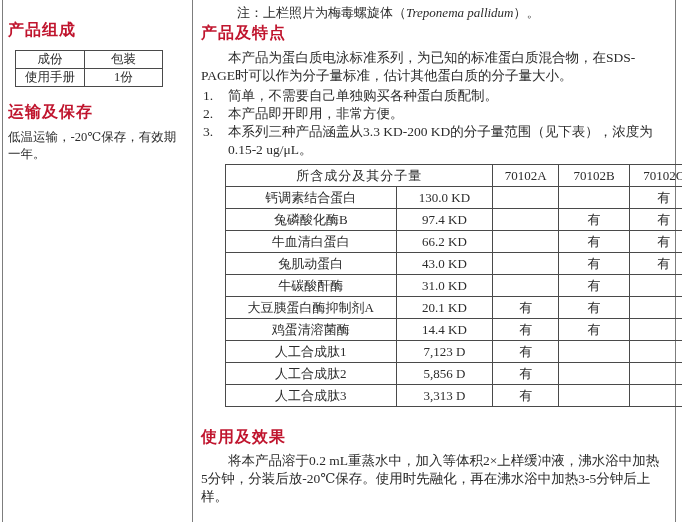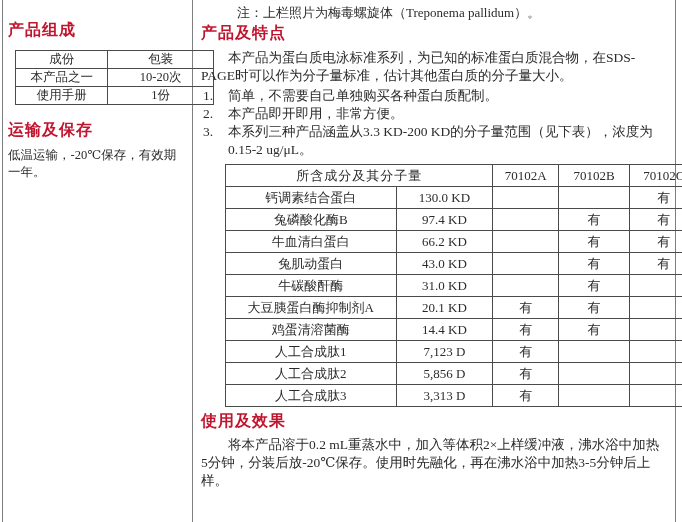--- a/index.html
+++ b/index.html
@@ -27,21 +27,21 @@
   }
 
   
   .left-col {
     position: absolute; left: 3px; top: 12px; width: 189px; height: 522px;
     padding: 8px 6px 0 5px;
   }
   .comp-table {
     border-collapse: collapse;
     margin: 10px 0 0 7px;
-    width: 199px;
+    width: 148px;
     font-size: 12.5px;
   }
   .comp-table td {
     border: 1px solid #4a4a4a;
     text-align: center;
     height: 18px;
     padding: 0 2px;
   }
   .comp-table col.c1 { width: 77px; }
   .comp-table col.c2 { width: 88px; }
@@ -55,21 +55,21 @@
   
   .right-col {
     position: absolute; left: 193px; top: 0; width: 482px; height: 522px;
     padding: 0 12px 0 8px;
   }
   .note-line {
     margin: 4px 0 0 36px;
     font-size: 13px;
     line-height: 17px;
   }
-  .note-line .latin { }
+  .note-line .latin { font-style: italic; }
   .right-col .sec-head { margin-top: 2px; }
   .para {
     margin-top: 6px;
     font-size: 13.5px;
     line-height: 18px;
     text-indent: 2em;
   }
   .feat-list { margin-top: 2px; }
   .feat-item {
     display: flex;
@@ -91,21 +91,21 @@
     height: 22px;
     padding: 0 2px;
   }
   .spec-table col.cn { width: 155px; }
   .spec-table col.cm { width: 88px; }
   .spec-table col.ca { width: 60px; }
   .spec-table col.cb { width: 64px; }
   .spec-table col.cc { width: 63px; }
   .spec-table .merged { letter-spacing: 1px; }
 
-  .usage-head { margin-top: 4px; }
+  .usage-head { margin-top: 20px; }
   .usage-para {
     margin-top: 5px;
     font-size: 13.5px;
     line-height: 18px;
     text-indent: 2em;
   }
 </style>
 </head>
 <body>
 
@@ -118,24 +118,20 @@
 
   <table class="comp-table">
     <colgroup>
         <col class="c1">
         <col class="c2">
       </colgroup>
     <tbody>
         <tr>
       <td>成份</td>
       <td>包装</td>
-    </tr>
-    <tr>
-      <td>本产品之一</td>
-      <td>10-20次</td>
     </tr>
     <tr>
       <td>使用手册</td>
       <td>1份</td>
     </tr>
   </tbody>
     </table>
 
   <div class="sec-title sec2">运输及保存</div>
   <div class="storage-text">低温运输，-20℃保存，有效期一年。</div>

